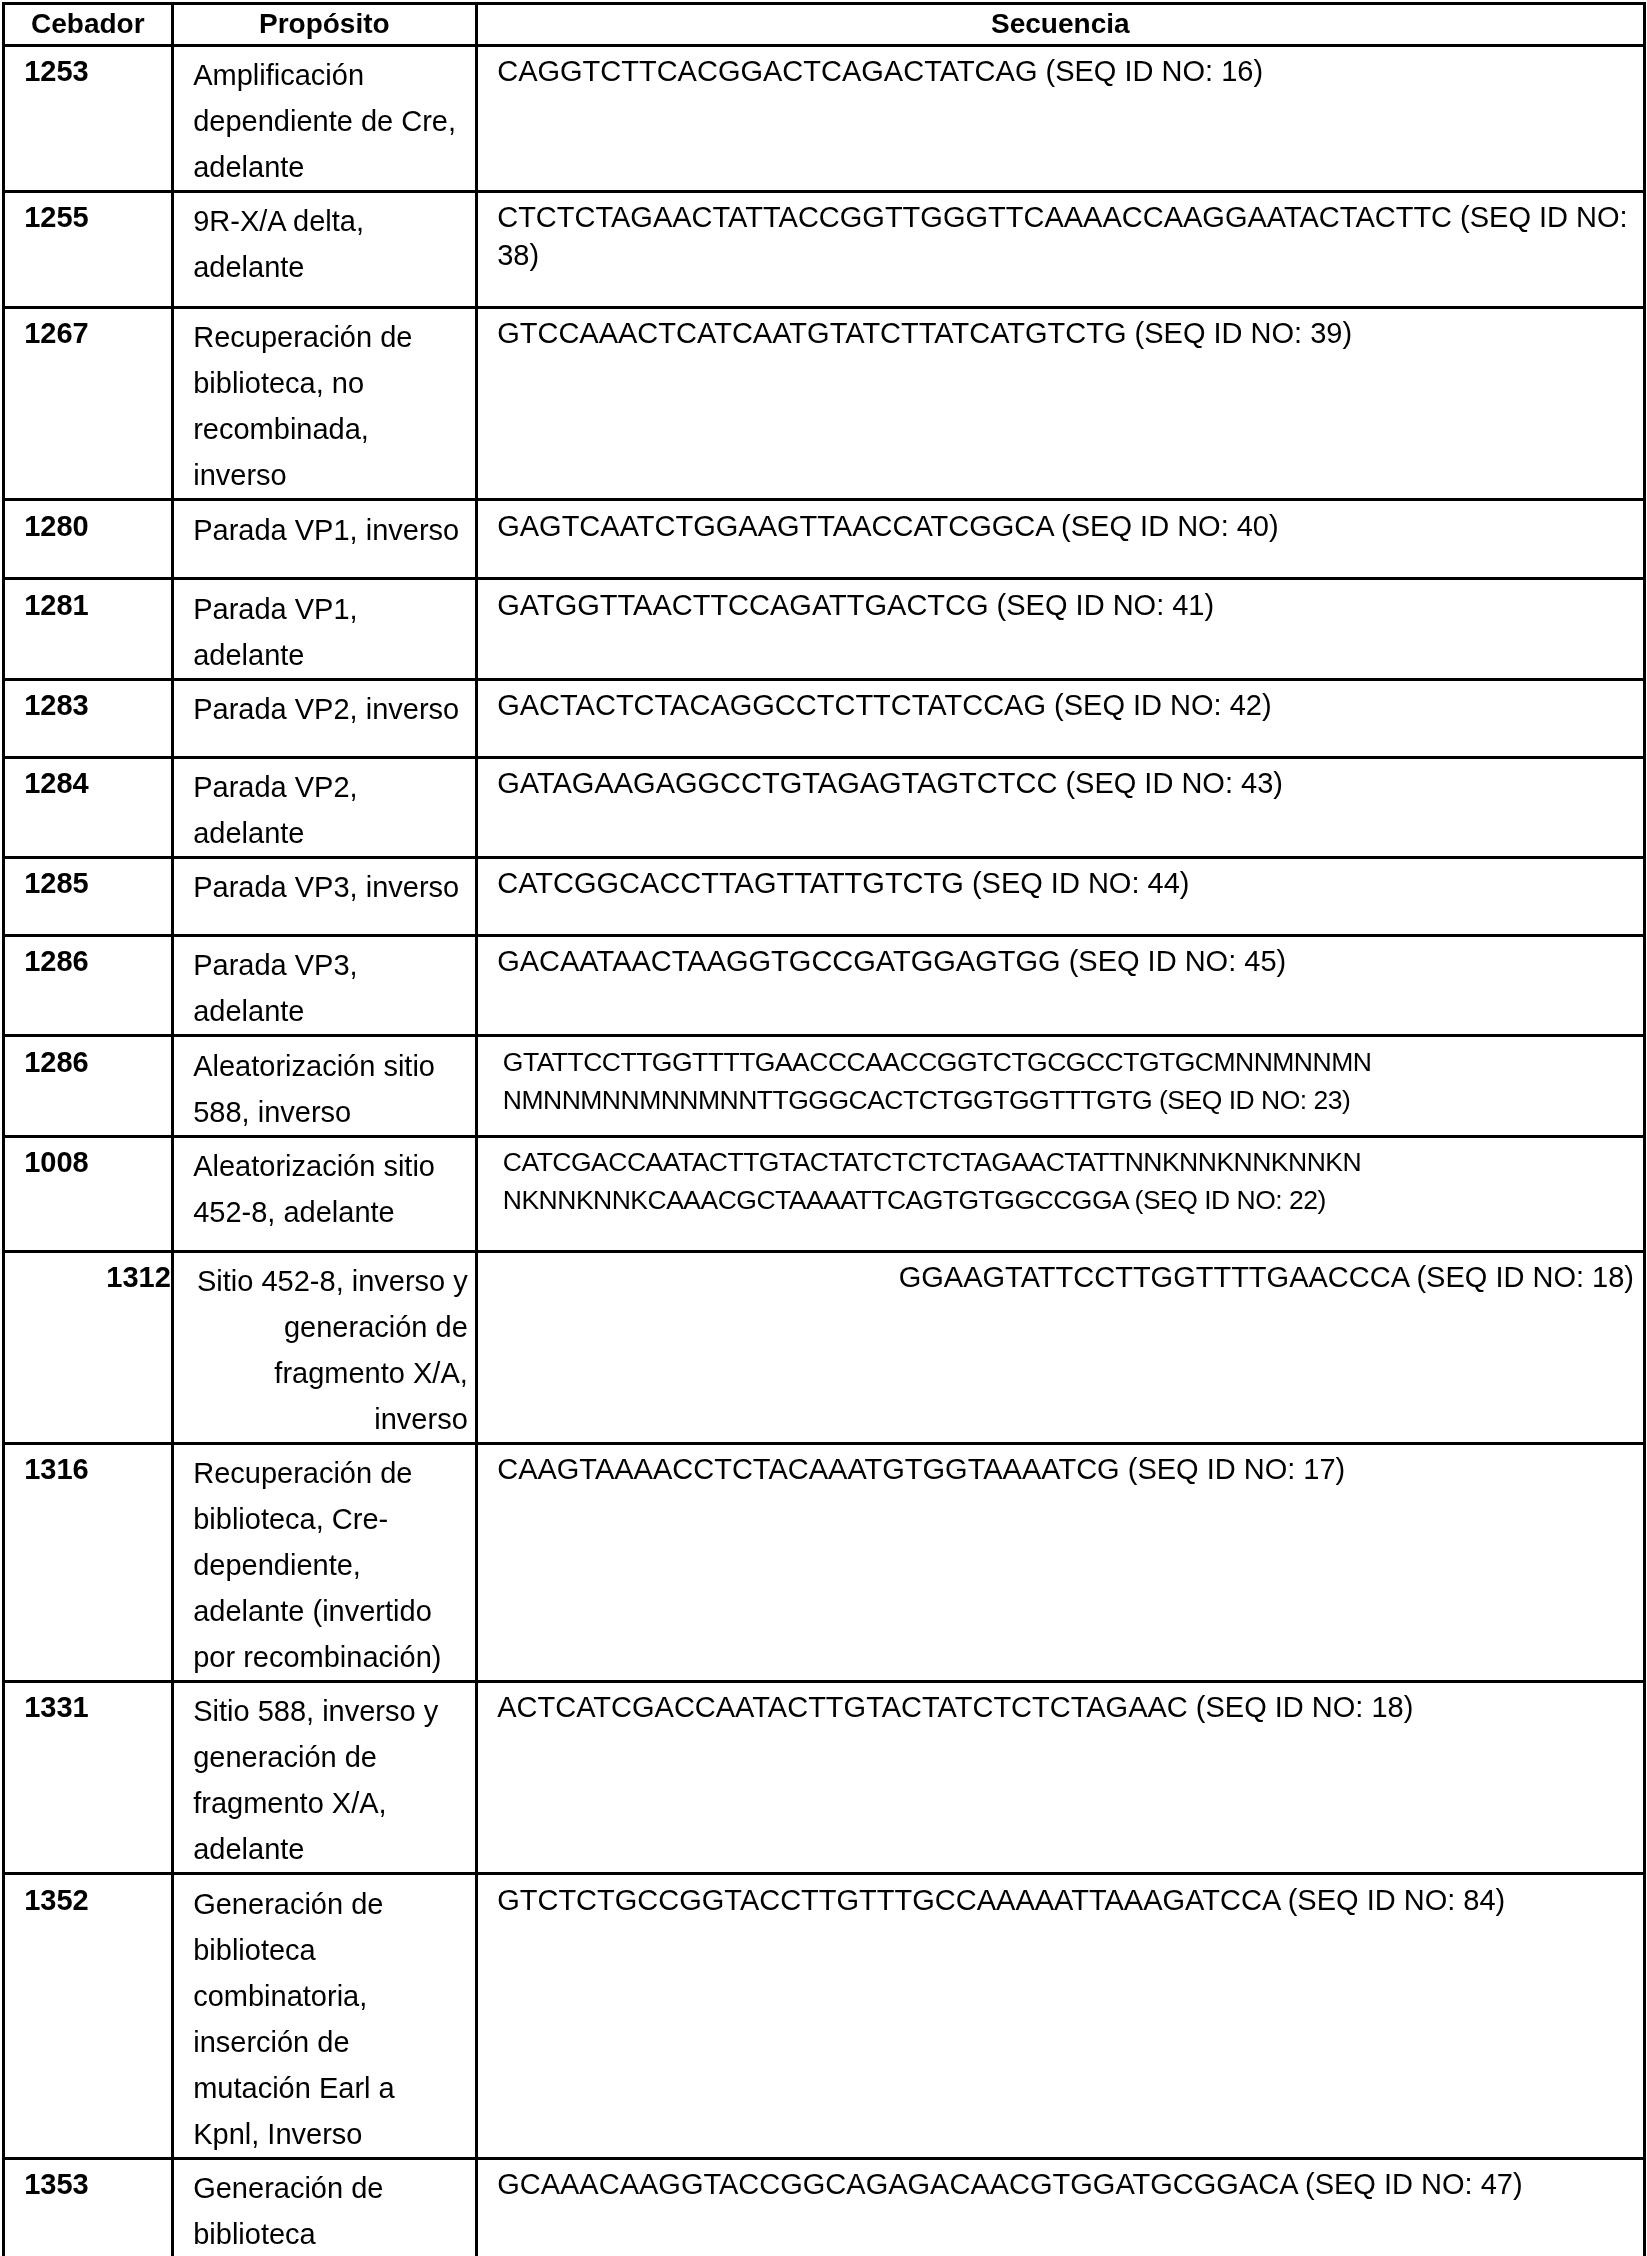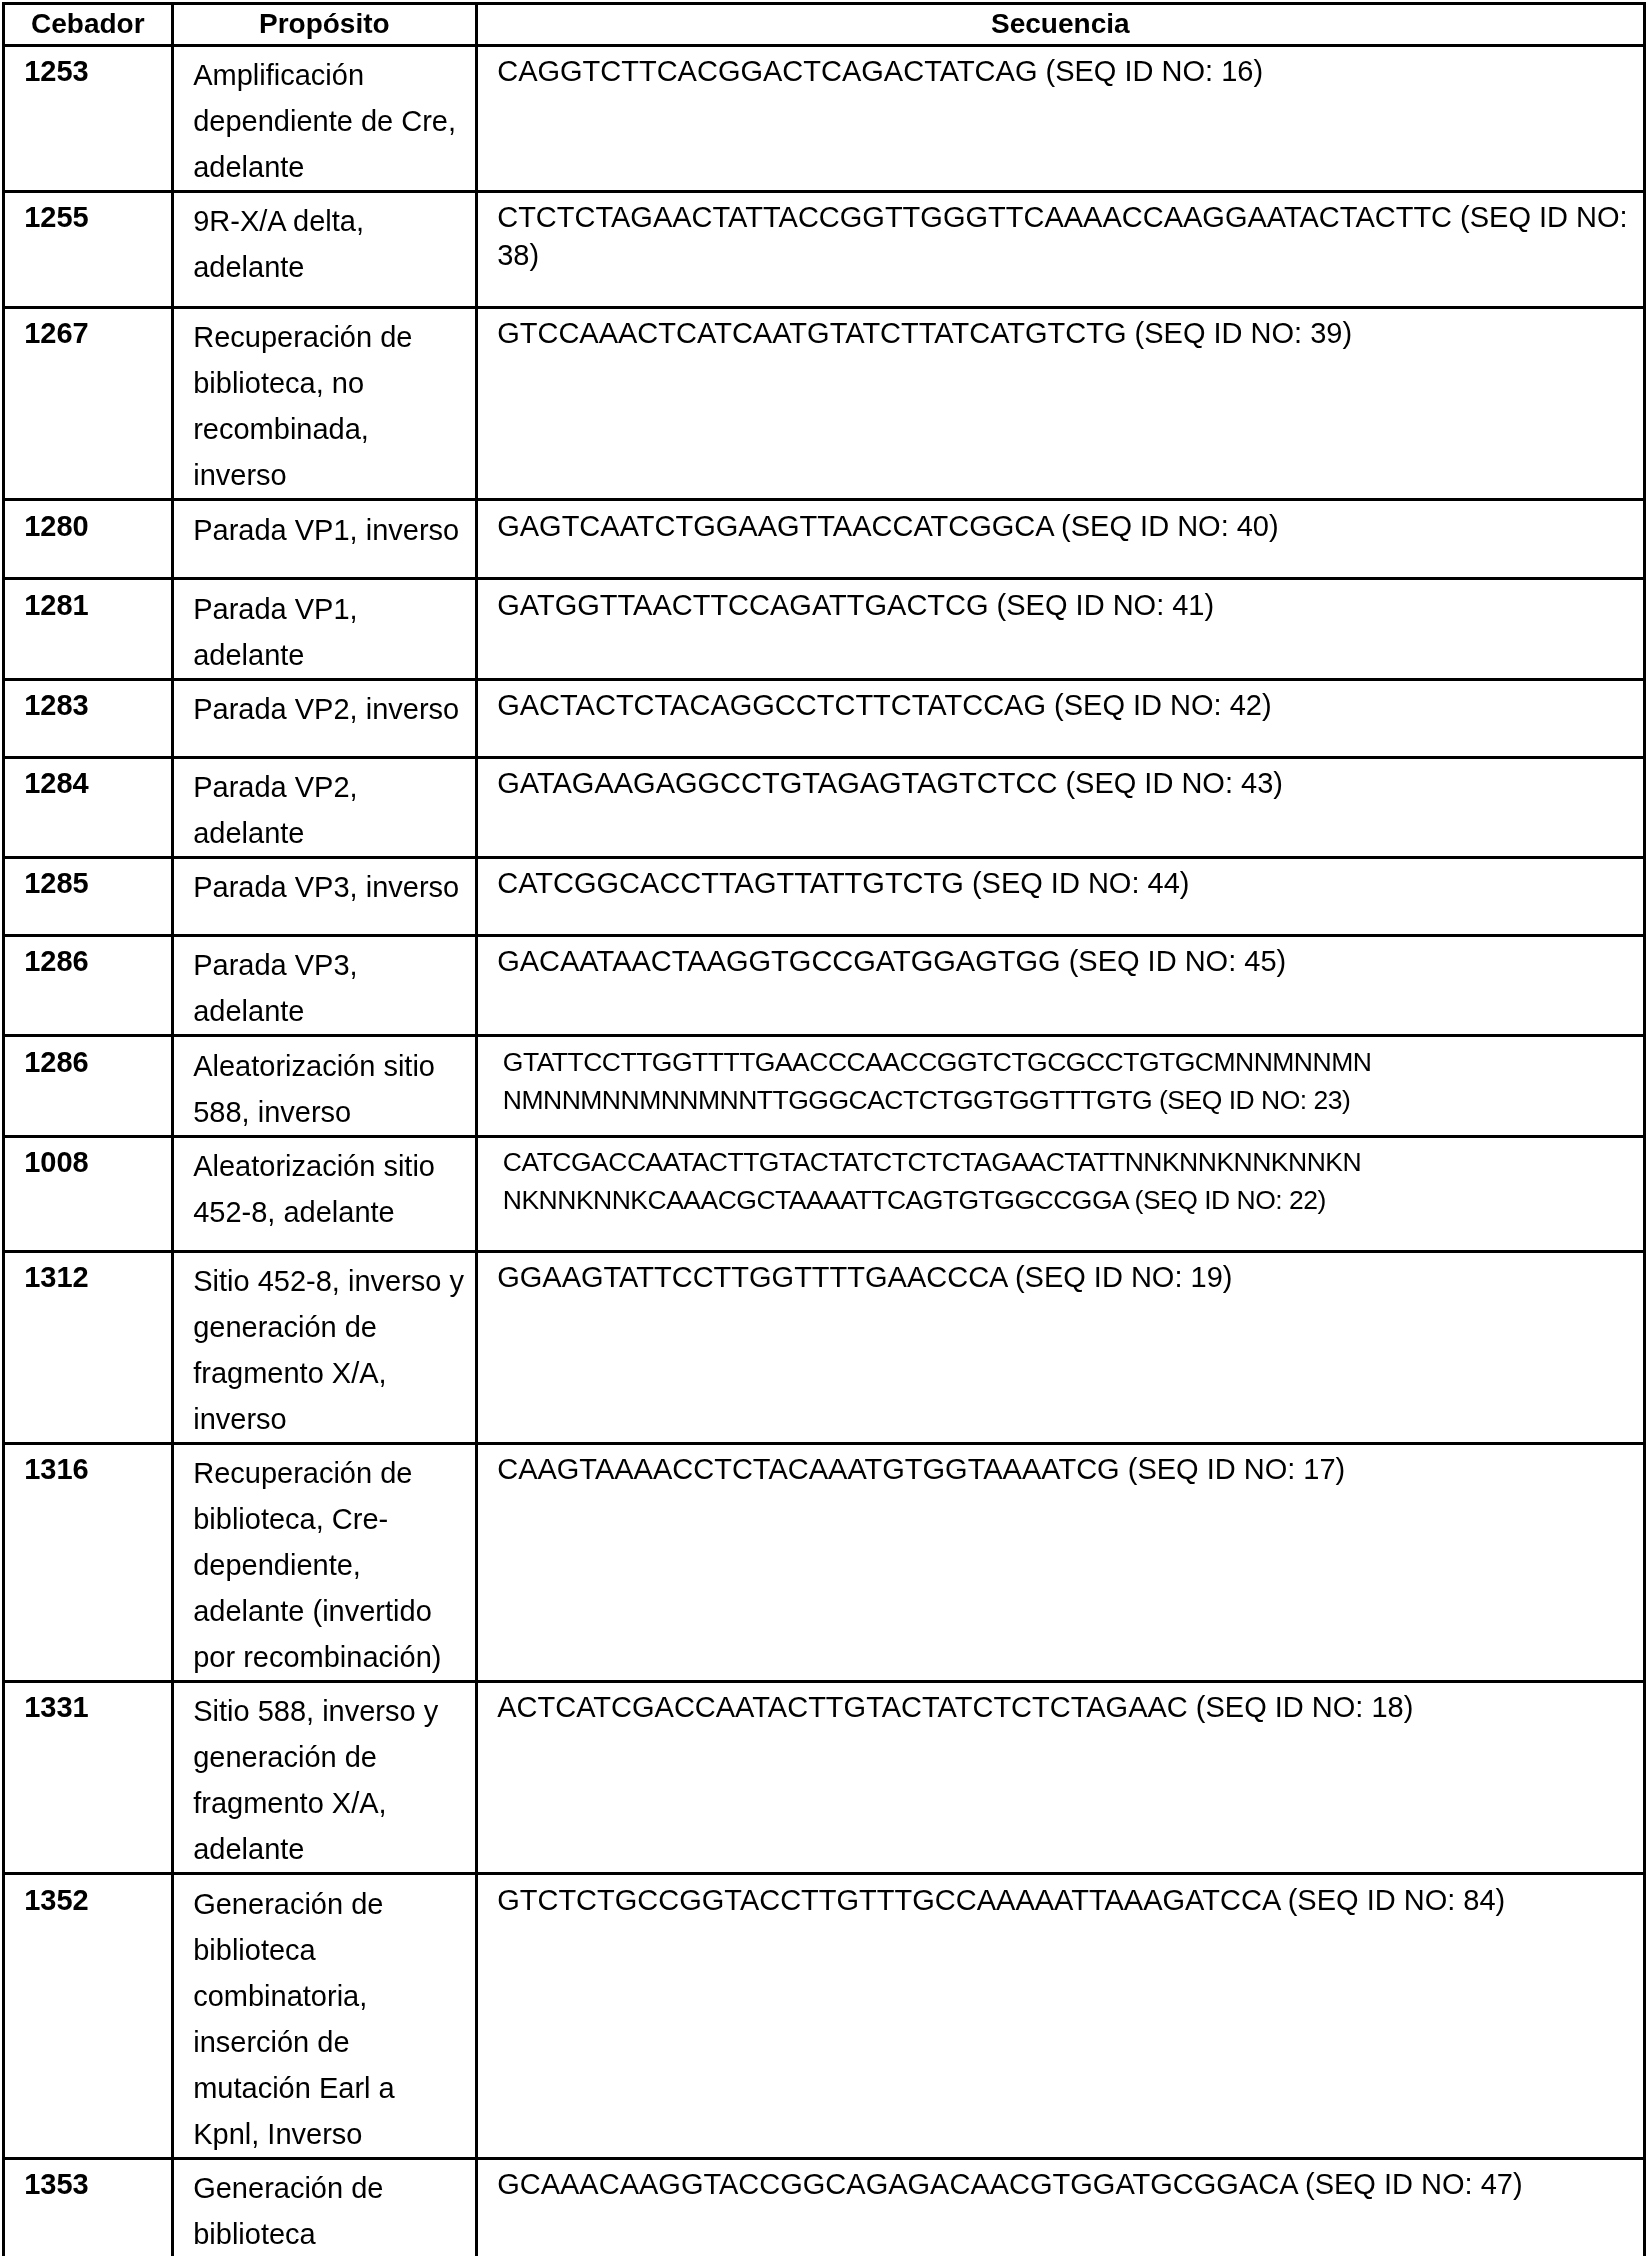--- a/index.html
+++ b/index.html
@@ -87,24 +87,24 @@
         </td>
       </tr>
       <tr style="height: 115px;">
         <td class="num">1008</td>
         <td class="purpose">Aleatorización sitio 452-8, adelante</td>
         <td class="seq cond">
           <span class="line">CATCGACCAATACTTGTACTATCTCTCTAGAACTATTNNKNNKNNKNNKN</span>
           <span class="line">NKNNKNNKCAAACGCTAAAATTCAGTGTGGCCGGA (SEQ ID NO: 22)</span>
         </td>
       </tr>
-      <tr style="height: 192px;">
+      <tr style="height: 192px; text-align: right;">
         <td class="num">1312</td>
         <td class="purpose">Sitio 452-8, inverso y generación de fragmento X/A, inverso</td>
-        <td class="seq">GGAAGTATTCCTTGGTTTTGAACCCA (SEQ ID NO: 19)</td>
+        <td class="seq">GGAAGTATTCCTTGGTTTTGAACCCA (SEQ ID NO: 18)</td>
       </tr>
       <tr style="height: 213px;">
         <td class="num">1316</td>
         <td class="purpose">Recuperación de biblioteca, Cre-dependiente, adelante (invertido por recombinación)</td>
         <td class="seq">CAAGTAAAACCTCTACAAATGTGGTAAAATCG (SEQ ID NO: 17)</td>
       </tr>
       <tr style="height: 154px;">
         <td class="num">1331</td>
         <td class="purpose">Sitio 588, inverso y generación de fragmento X/A, adelante</td>
         <td class="seq">ACTCATCGACCAATACTTGTACTATCTCTCTAGAAC (SEQ ID NO: 18)</td>

